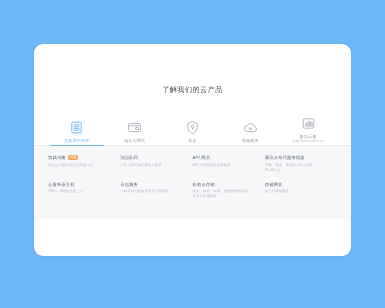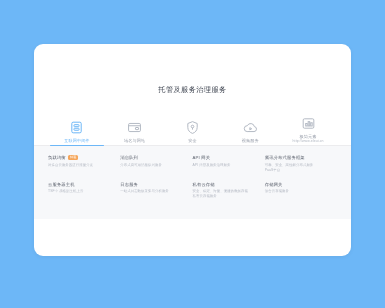--- a/index.html
+++ b/index.html
@@ -155,21 +155,21 @@
     line-height: 1.45;
     letter-spacing: 0.08px;
   }
 </style>
 </head>
 <body>
 
 <div class="page">
   <div class="card">
 
-    <div class="heading">托管及服务治理服务</div>
+    <div class="heading">了解我们的云产品</div>
 
     <div class="tabs">
 
       <div class="tab active">
         <span class="tab-icon">
           <svg viewBox="0 0 24 24" fill="none" stroke="currentColor" stroke-width="1.6">
             <rect x="4.5" y="3.5" width="15" height="17" rx="2.2"></rect>
             <rect x="8" y="7.5" width="8" height="3.2" rx="0.9"></rect>
             <rect x="8" y="13.2" width="8" height="3.2" rx="0.9"></rect>
           </svg>

